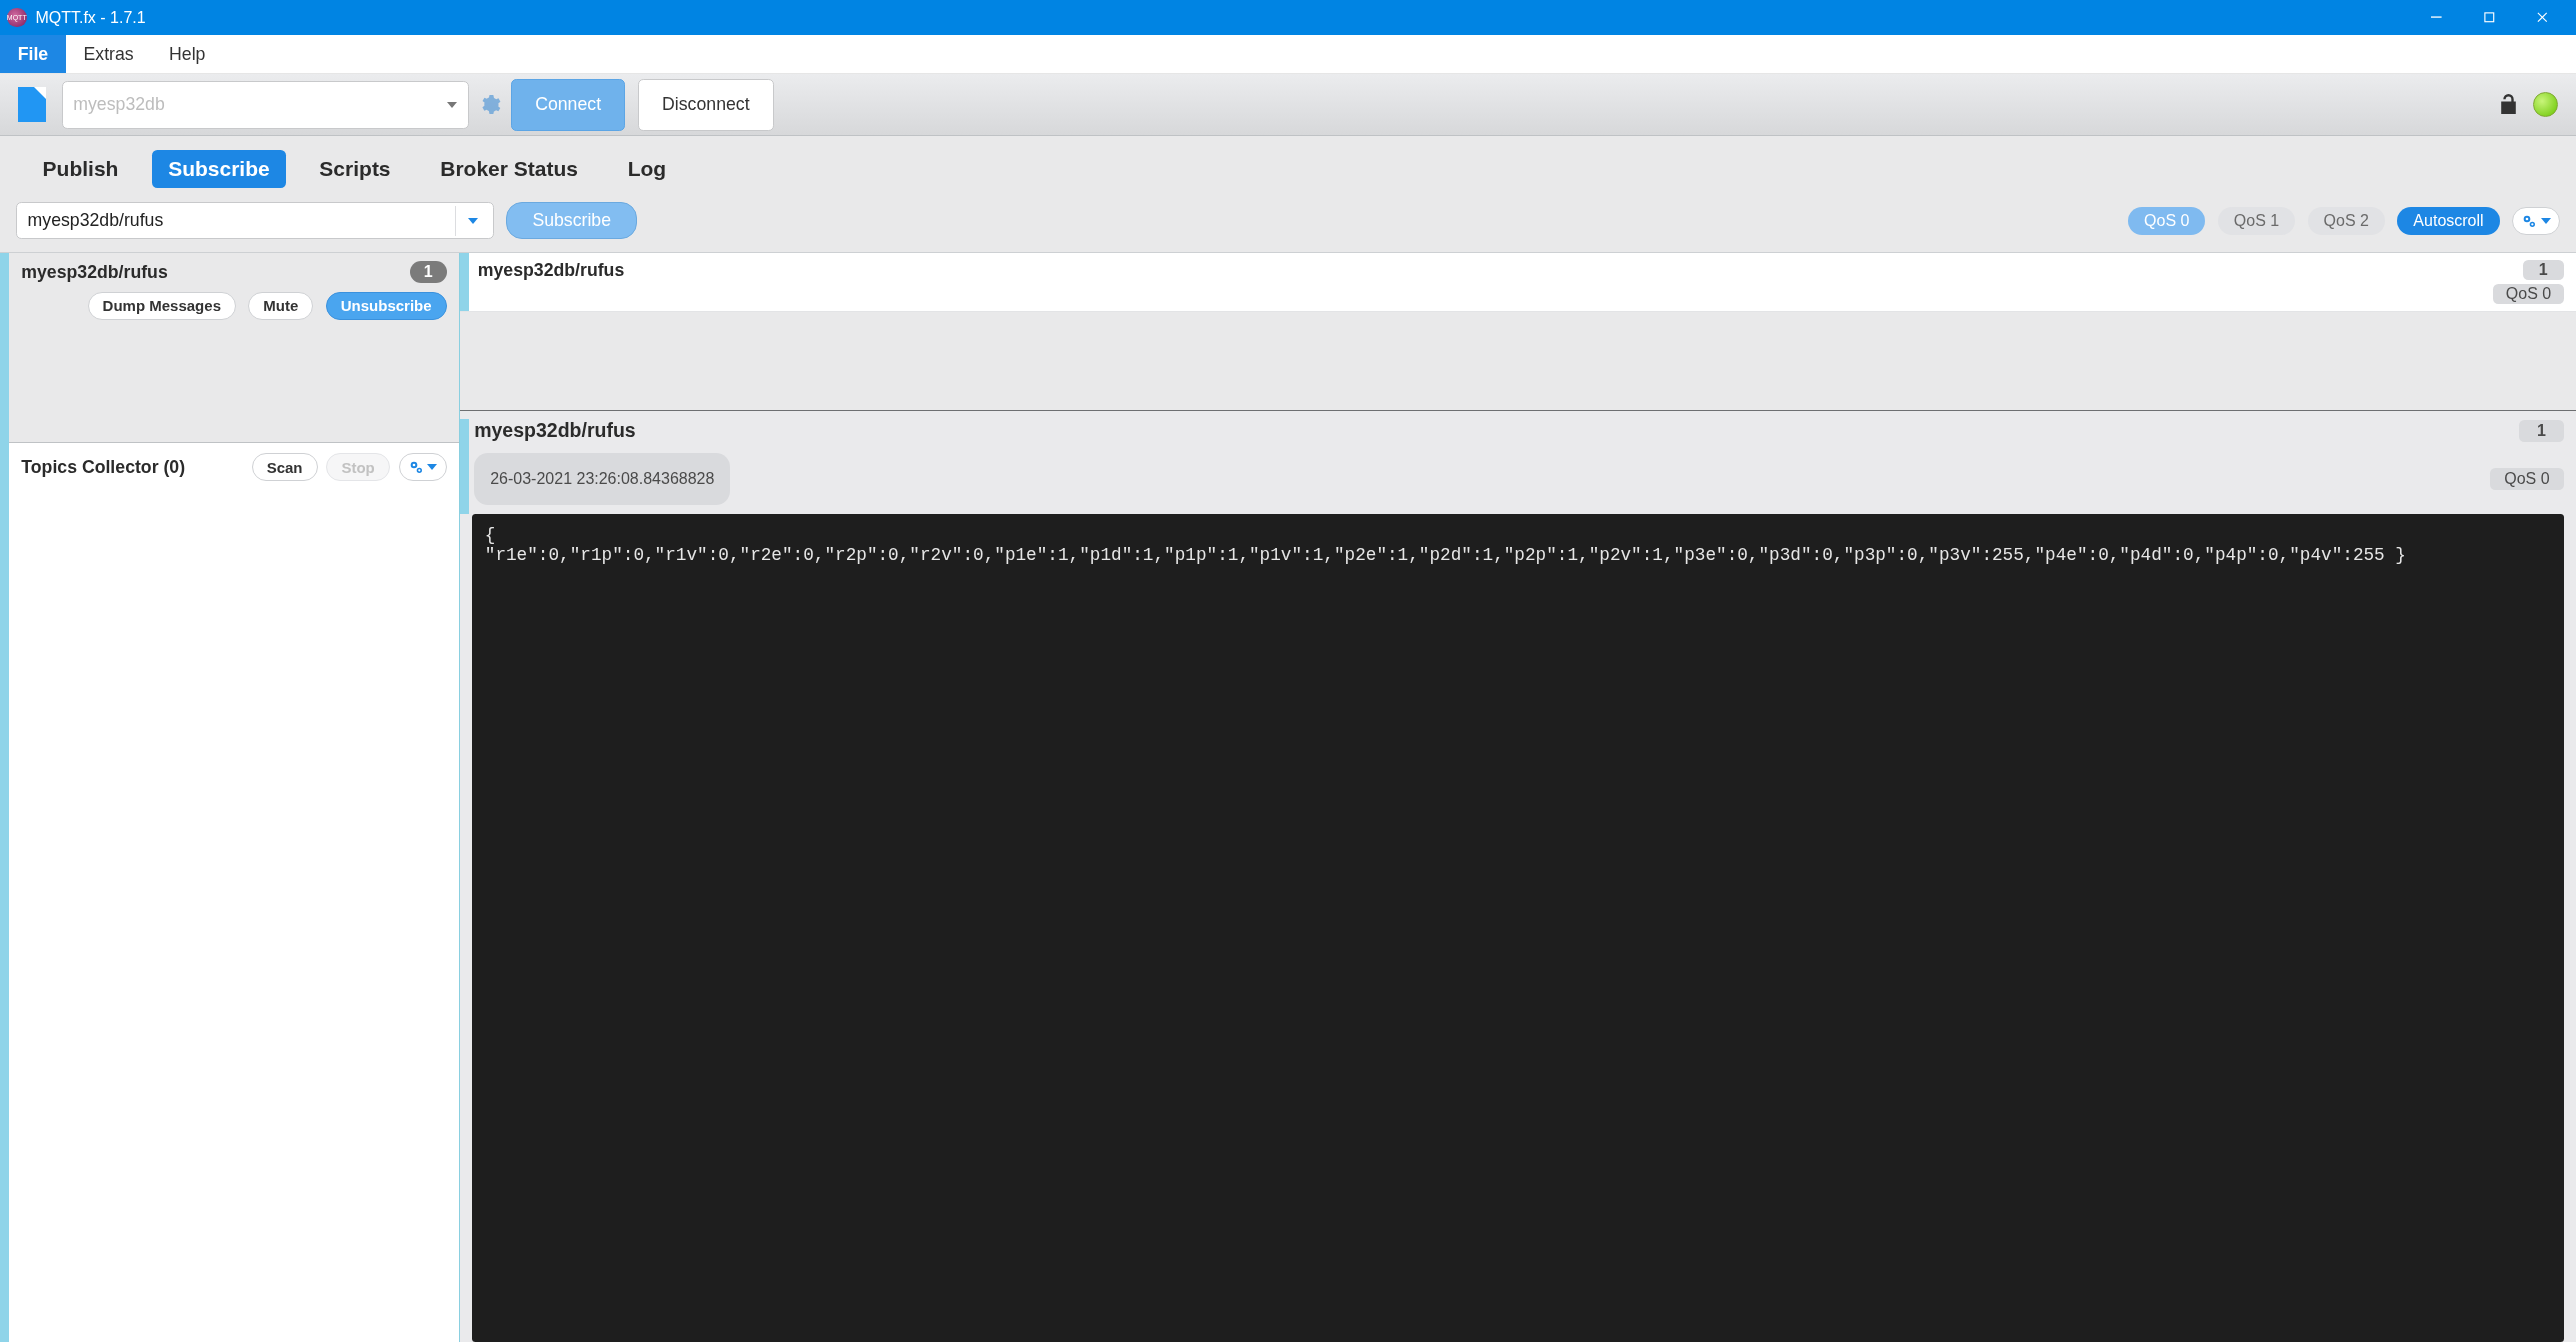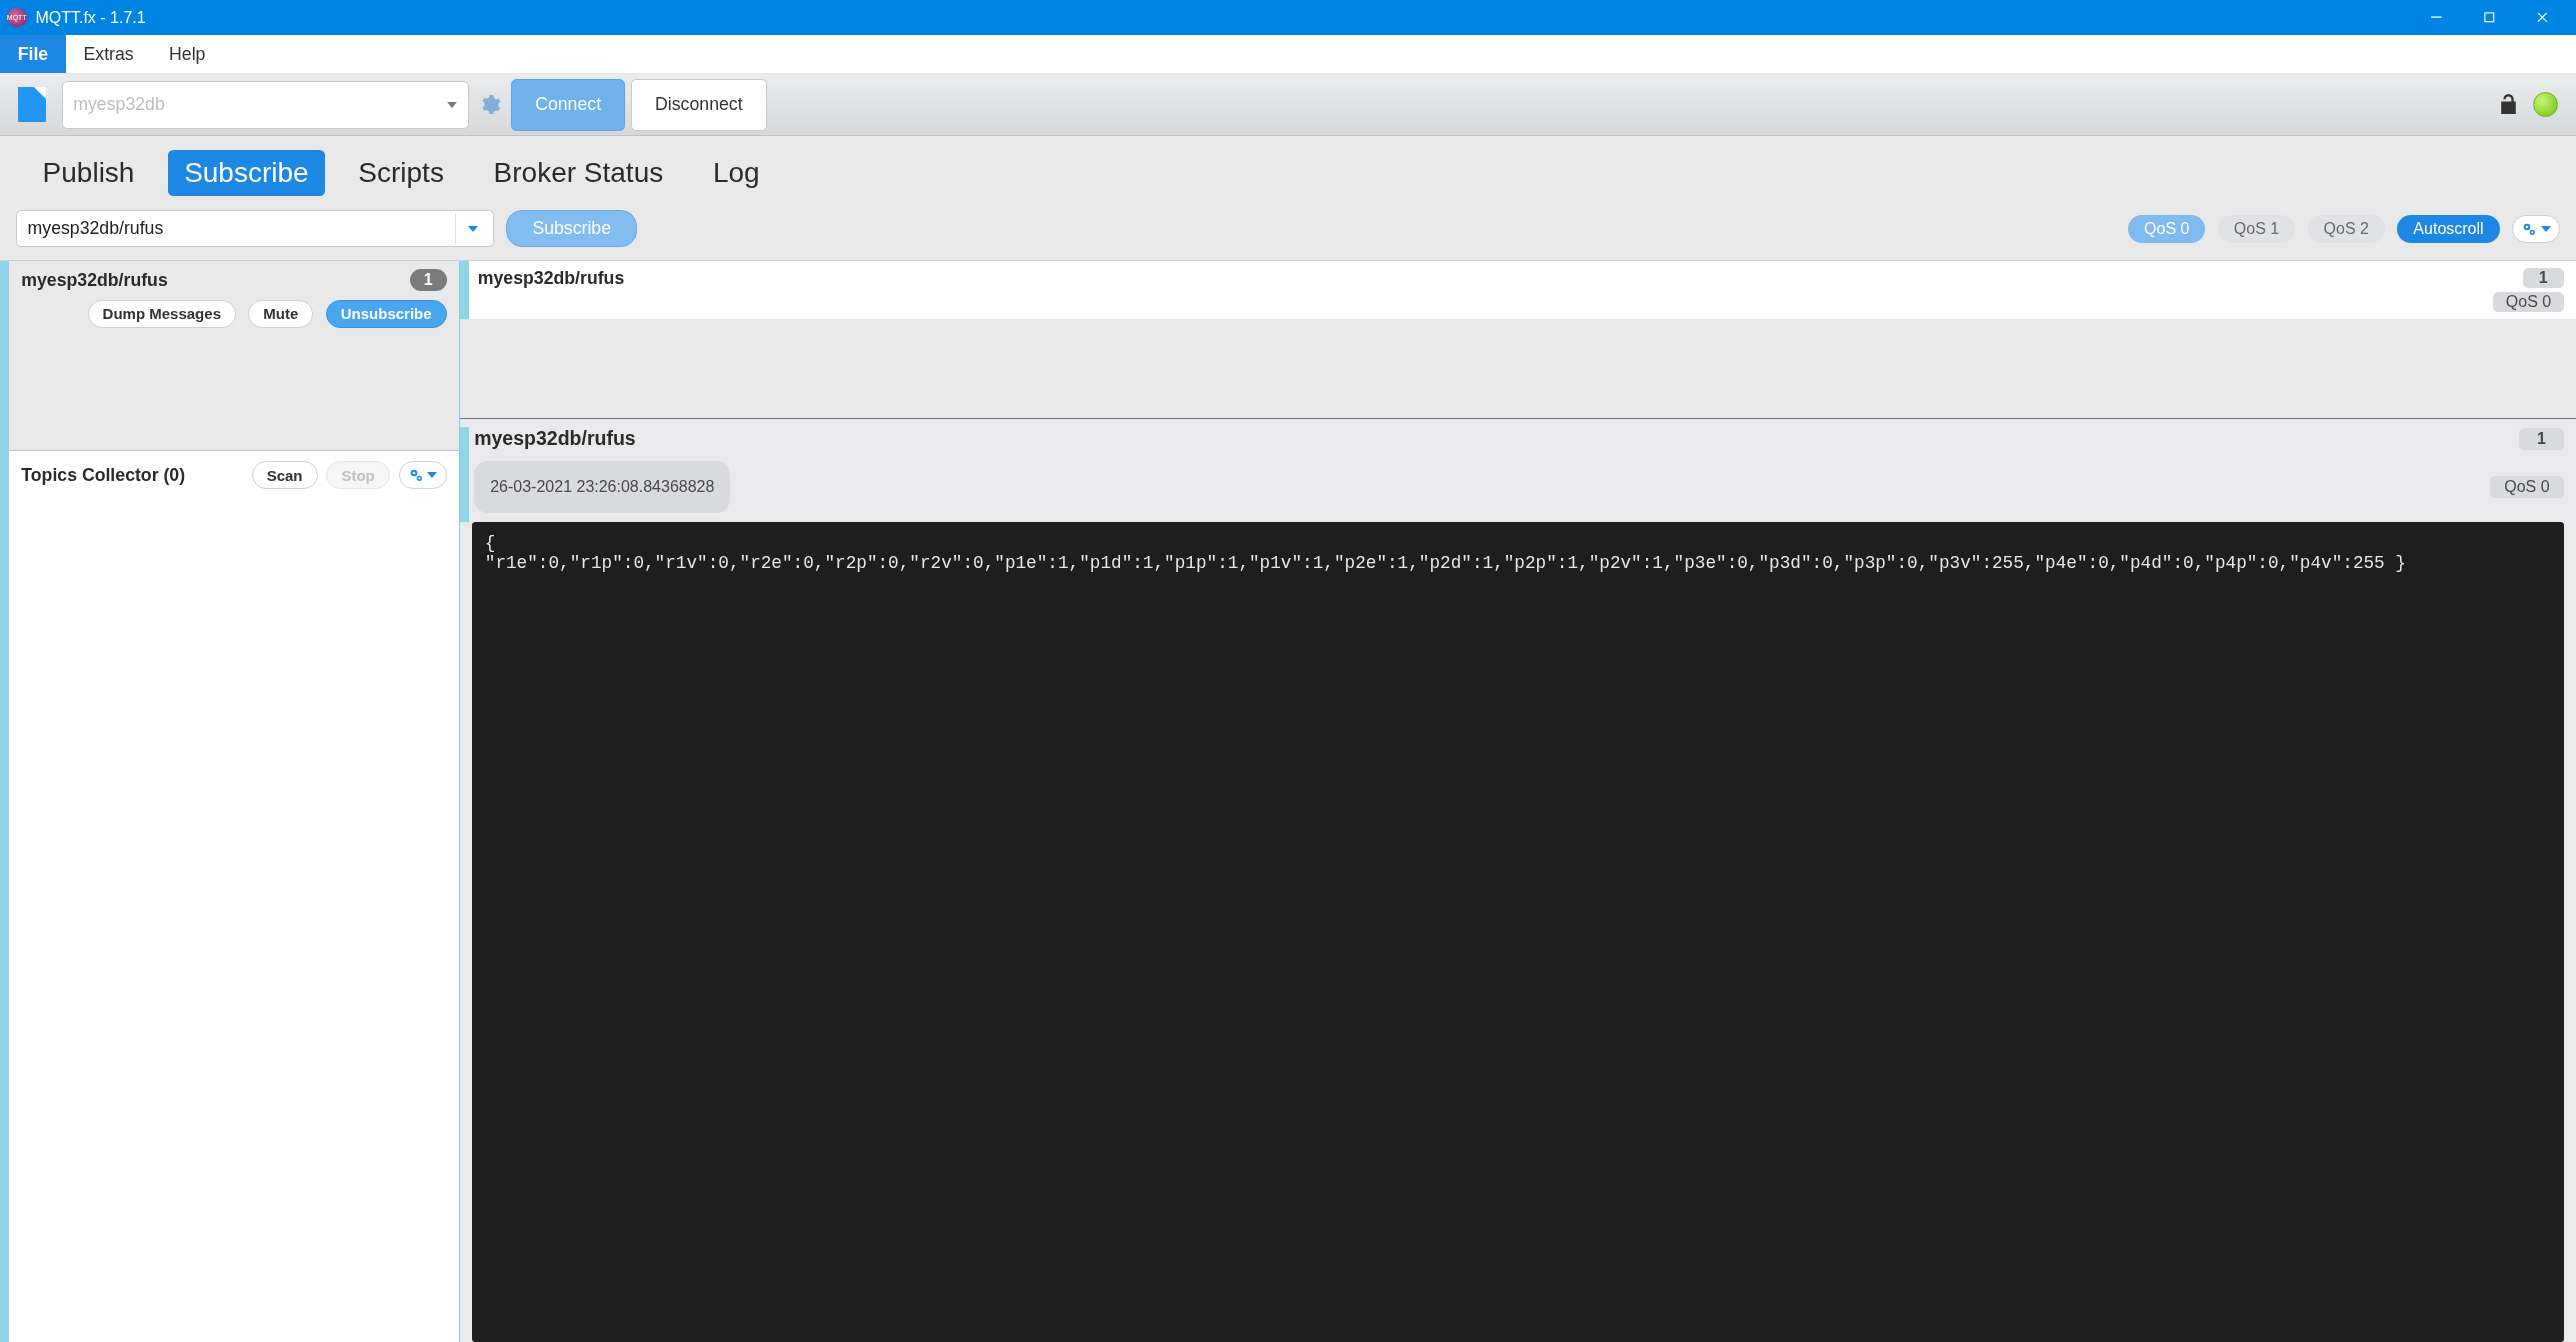--- a/index.html
+++ b/index.html
@@ -79,39 +79,39 @@
     margin-right: 8.9px;
   }
   .gear-icon { width:23px;height:23px;margin-right:10.6px;cursor:pointer;fill:#619fd8;opacity:.75; }
 
   .pill-btn {
     height: 52px; padding: 0 23px; border-radius:5.3px; font-size:17.7px;
     display:flex;align-items:center;justify-content:center; cursor:pointer;
     border:0.9px solid #c8c9cb; background:#fff; color:#333;
   }
   .pill-btn.primary { background:#6fb2ec;color:#fff;border-color:#5ca5e5; }
-  .pill-btn + .pill-btn { margin-left: 6px; }
+  .pill-btn + .pill-btn { margin-left: 13px; }
 
   .conn-right { margin-left:auto; display:flex;align-items:center; }
   .lock-icon { width:25px;height:25px;fill:#333;margin-right:12.4px; }
   .status-dot { width:25px;height:25px;border-radius:50%;background:radial-gradient(circle at 35% 35%, #c9f57a, #67c400);border:0.9px solid #7fa832; }
 
   
   .main {
     padding: 0;
     background:#e9e9ea;
     height: calc(100% - 35px - 39px - 62px);
     display:flex;flex-direction:column;
   }
   .tabs-row {
     display:flex;align-items:center;
     padding: 14px 26.6px 8.9px 26.6px;
   }
   .tab {
-    font-size:28px;font-weight:400;color:#2b2b2b;
+    font-size:21px;font-weight:700;color:#2b2b2b;
     padding: 7px 16px; border-radius:5.3px; margin-right:17.7px; cursor:pointer;
   }
   .tab.active { background:#1d87e4;color:#fff; }
 
   .controls-row {
     display:flex;align-items:center;
     padding: 5.3px 16px 12.4px 16px;
   }
   .topic-combo {
     flex: 0 0 478px;

